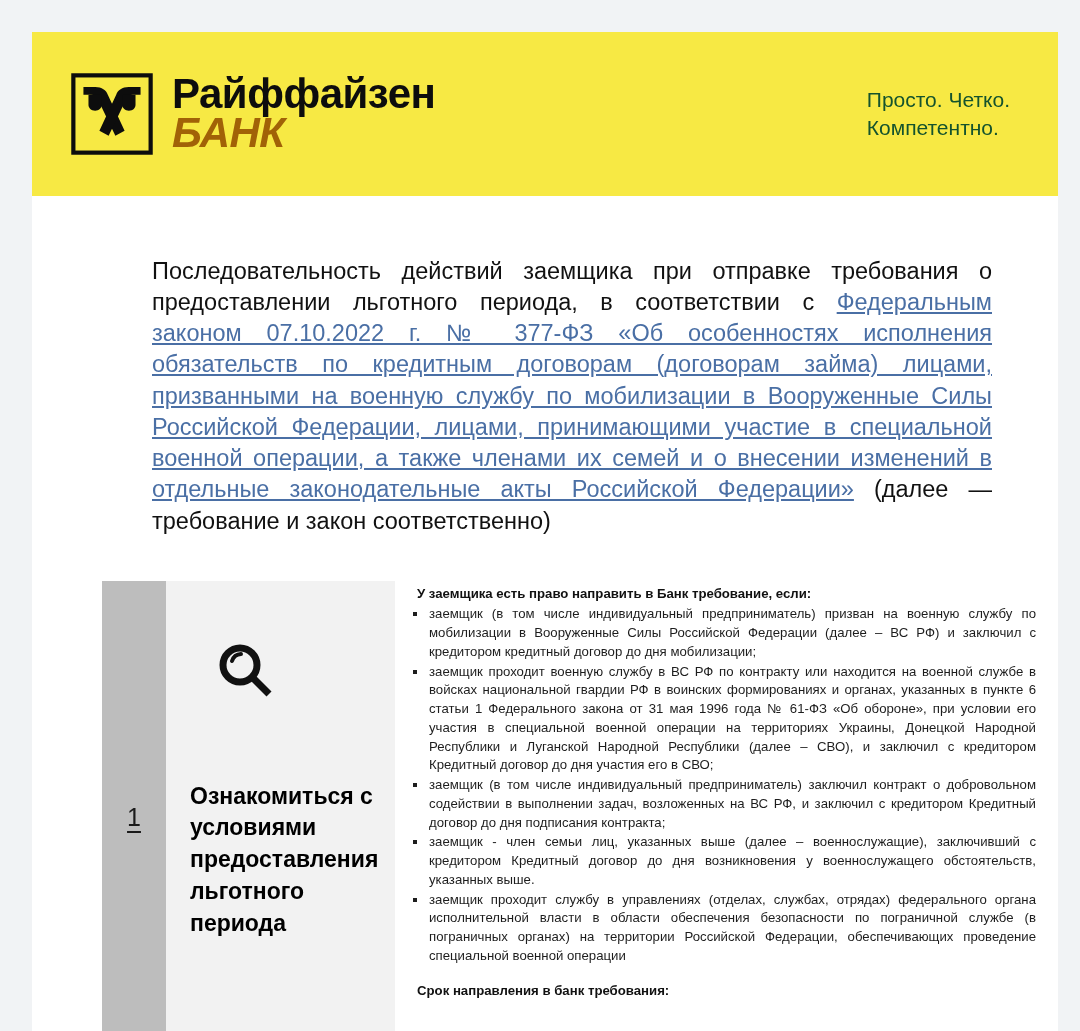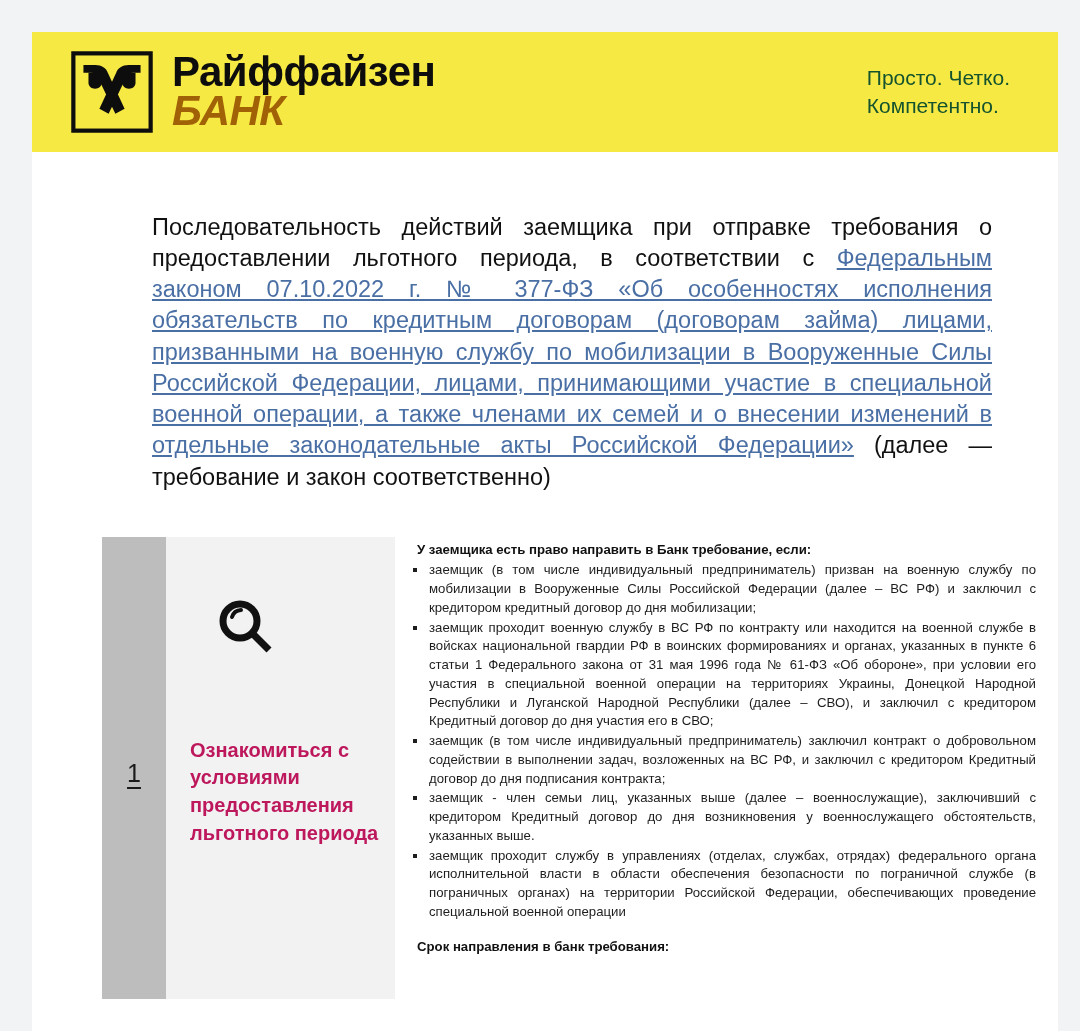--- a/index.html
+++ b/index.html
@@ -18,21 +18,21 @@
     left: 32px;
     top: 32px;
     width: 1026px;
     background: #ffffff;
     min-height: 999px;
   }
 
   
   .header-band {
     background: #F7E944;
-    height: 120px;
+    height: 164px;
     display: flex;
     align-items: center;
     justify-content: space-between;
     padding: 0 30px 0 38px;
     box-sizing: border-box;
   }
   .brand {
     display: flex;
     align-items: center;
     gap: 18px;
@@ -121,24 +121,24 @@
   }
   .magnifier {
     width: 64px;
     height: 64px;
     margin: 6px 0 0 24px;
   }
   .step-title {
     position: absolute;
     left: 24px;
     top: 200px;
-    font-size: 20px;
+    font-size: 23px;
     font-weight: bold;
     line-height: 1.38;
-    color: #be185d;
+    color: #000000;
     max-width: 210px;
   }
 
   
   .detail {
     flex: 1 1 auto;
     padding: 4px 22px 0 14px;
     box-sizing: border-box;
     font-size: 13.2px;
     line-height: 1.42;

